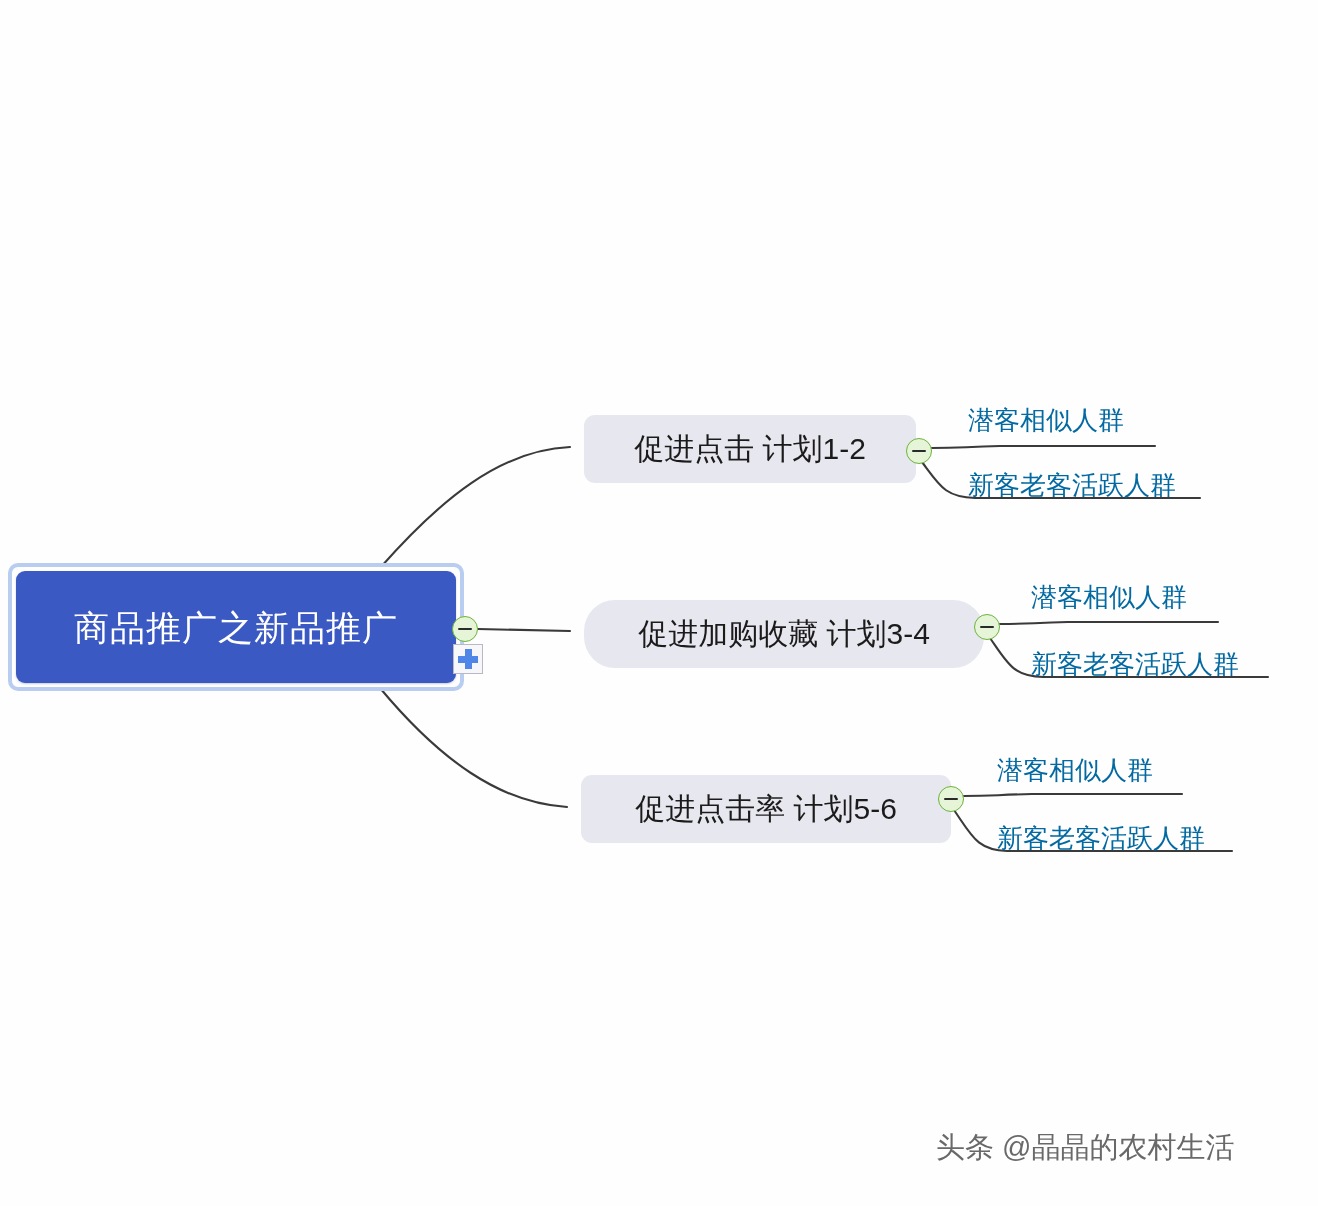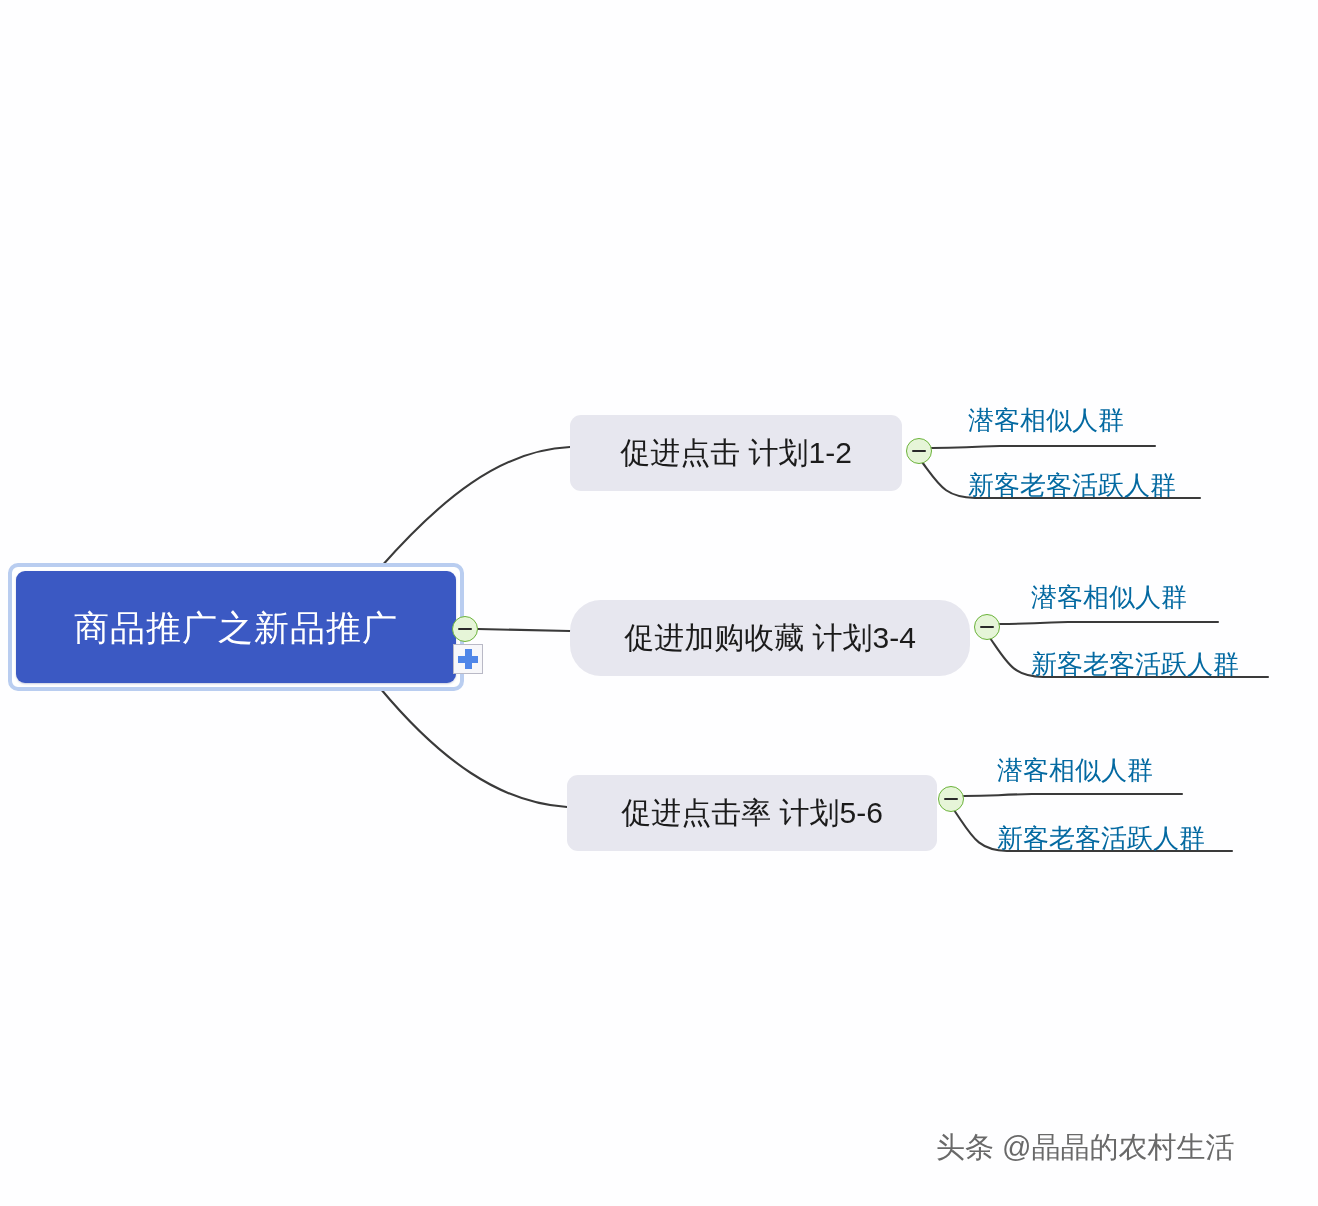--- a/index.html
+++ b/index.html
@@ -68,21 +68,22 @@
   
   .branch {
     position: absolute;
     background: #e7e7ef;
     border-radius: 11px;
     display: flex;
     align-items: center;
     justify-content: center;
     padding: 5px 26px;
     box-sizing: border-box;
-    height: 76px;
+    height: 68px;
+    margin-left: 14px;
   }
   .branch-label {
     color: #1b1b1b;
     font-size: 30px;
     line-height: 1;
     white-space: nowrap;
   }
   #branch-0 { left: 570px; top: 415px; width: 332px; }
   #branch-1 { left: 570px; top: 600px; width: 400px; border-radius: 31px; }
   #branch-2 { left: 567px; top: 775px; width: 370px; }

